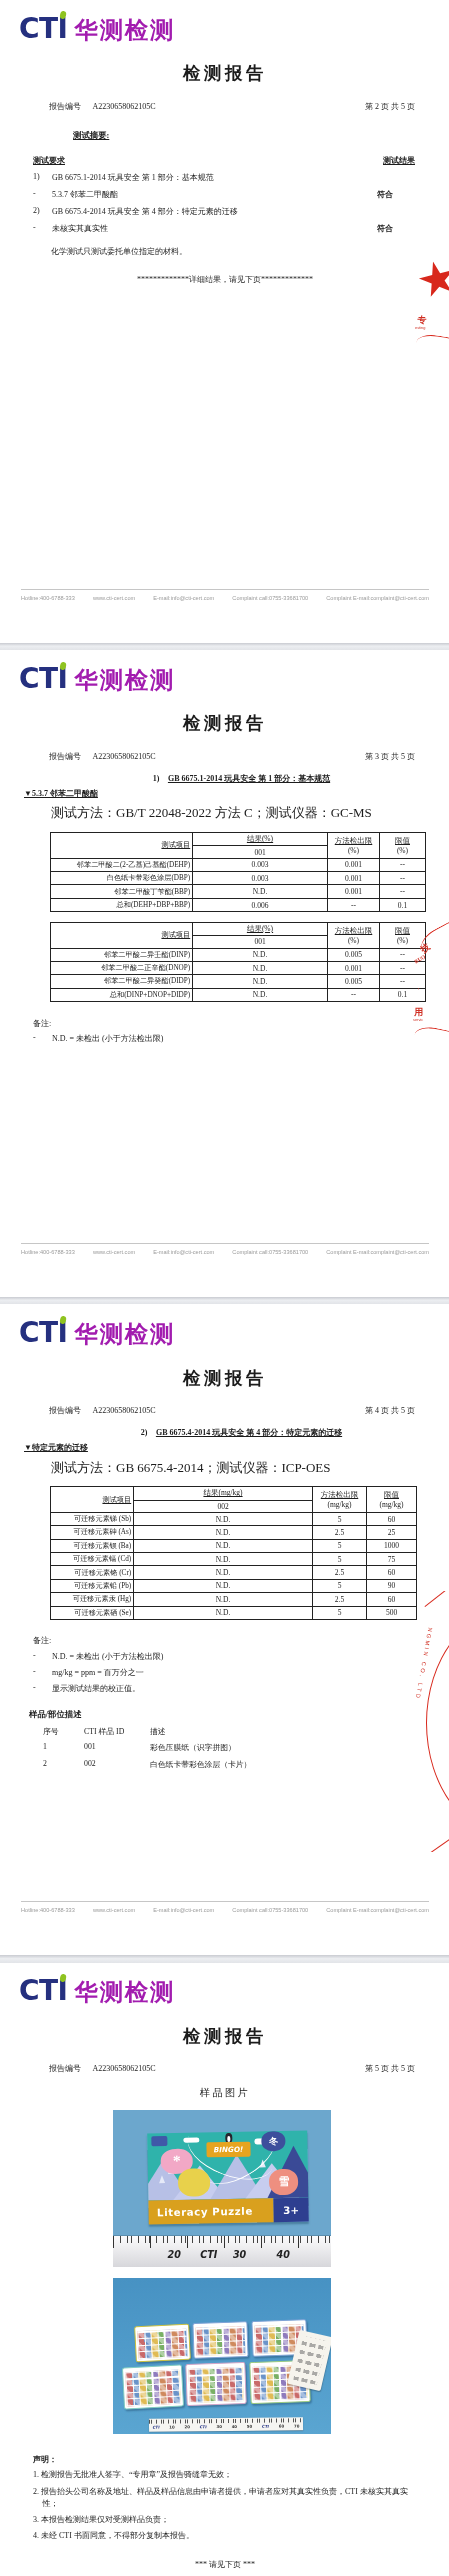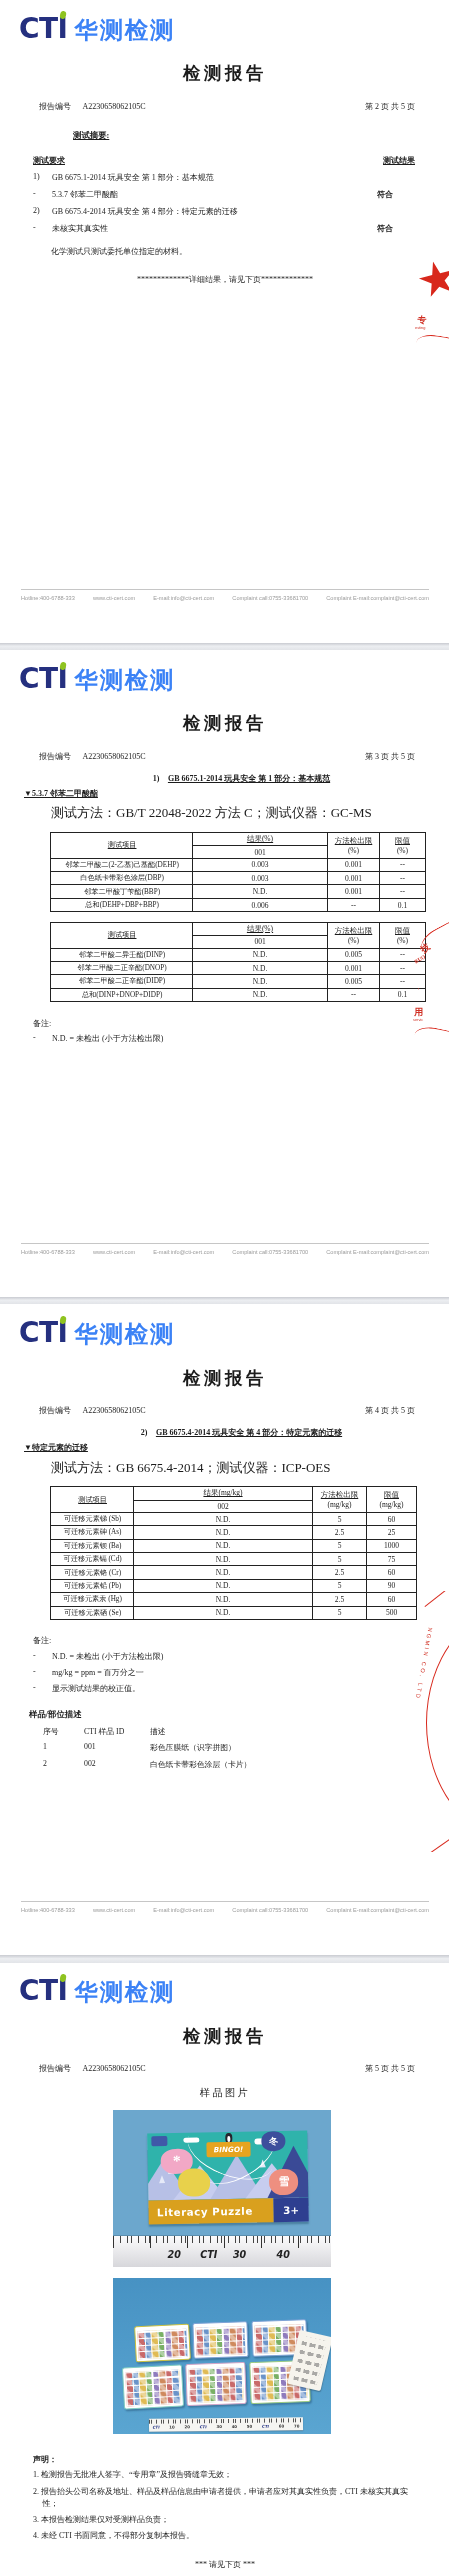--- a/index.html
+++ b/index.html
@@ -10,23 +10,23 @@
   #page4 { height:651px; } #page5 { height:614px; }
   .divider { height:7.2px; background:linear-gradient(180deg,#c9cbd1,#eceef1 45%,#e2e4e8); }
 
   
   .hdr { display:flex; align-items:flex-end; padding:15.6px 0 0 19px; }
   .cti { position:relative; font-family:"DejaVu Sans",sans-serif; font-weight:bold;
          font-size:28px; line-height:.95; color:#25307f; letter-spacing:-0.6px; }
   .cti-dot { position:absolute; top:-4.2px; right:1.2px; width:6px; height:8.4px;
              background:#8fc320; border-radius:50%; transform:rotate(15deg); }
   .cn-logo { font-family:"DejaVu Sans",sans-serif; font-weight:bold; font-size:23.4px;
-             color:#3b82f6; margin-left:7.2px; letter-spacing:1.8px; line-height:1; }
+             color:#a21caf; margin-left:7.2px; letter-spacing:1.8px; line-height:1; }
   .doc-title { text-align:center; font-size:17.4px; font-weight:600; letter-spacing:3.6px; margin-top:19px; }
-  .meta { display:flex; justify-content:space-between; padding:0 35px 0 39px; margin-top:15.6px; font-size:8px; }
+  .meta { display:flex; justify-content:space-between; padding:0 35px 0 49px; margin-top:15.6px; font-size:8px; }
   .meta-left span + span { margin-left:9.6px; }
 
   
   .summary-title { margin:18px 0 0 33px; font-weight:bold; text-decoration:underline; font-size:8.4px;padding-left:40px; }
   .req-row { display:flex; justify-content:space-between; margin:14.4px 35px 0 33px;
              font-weight:bold; font-size:8px; }
   .req-row .u { text-decoration:underline; }
   .item-row { display:flex; margin:6px 35px 0 33px; font-size:8px; }
   .item-no { width:19px; flex:none; }
   .item-text { flex:1; }
@@ -42,21 +42,21 @@
   
   .sec-line { margin:10.8px 0 0 33px; font-size:8px; font-weight:bold;text-align:center; }
   .sec-line .no { margin-right:8.4px; }
   .sec-line .u, .sub-line { text-decoration:underline; }
   .sub-line { margin:4.2px 0 0 24px; font-weight:bold; font-size:8px; }
   .method-line { margin:5.4px 0 0 51px; font-size:13px; }
 
   
   .rtable { margin:9.6px 0 0 50px; border-collapse:collapse; font-size:7.5px; table-layout:fixed; }
   .rtable td { border:0.6px solid #222; text-align:center; padding:1.2px 1.8px; height:12px; }
-  .rtable td.itemc { text-align:center; padding-left:3px; font-size:7.2px; white-space:nowrap; }
+  .rtable td.itemc { text-align:right; padding-left:3px; font-size:7.2px; white-space:nowrap; }
   .rtable .u { text-decoration:underline; }
   .remark-title { margin:15.6px 0 0 33px; font-size:8px; }
   .remark-item { display:flex; margin:4.8px 35px 0 33px; font-size:8px; }
   .remark-item .dash { width:19px; flex:none; }
 
   .sample-title { margin:15.6px 0 0 29px; font-weight:bold; font-size:8.4px; }
   .sample-row { display:flex; margin:5.4px 0 0 43px; font-size:7.8px; }
   .s-no { width:41px; flex:none; } .s-id { width:66px; flex:none; } .s-desc { flex:1; }
 
   
@@ -324,21 +324,21 @@
       <td>0.005</td>
       <td>--</td>
     </tr>
     <tr>
       <td class="itemc">邻苯二甲酸二正辛酯(DNOP)</td>
       <td>N.D.</td>
       <td>0.001</td>
       <td>--</td>
     </tr>
     <tr>
-      <td class="itemc">邻苯二甲酸二正辛酯(DIDP)</td>
+      <td class="itemc">邻苯二甲酸二异癸酯(DIDP)</td>
       <td>N.D.</td>
       <td>0.005</td>
       <td>--</td>
     </tr>
     <tr>
       <td class="itemc">总和(DINP+DNOP+DIDP)</td>
       <td>N.D.</td>
       <td>--</td>
       <td>0.1</td>
     </tr>

